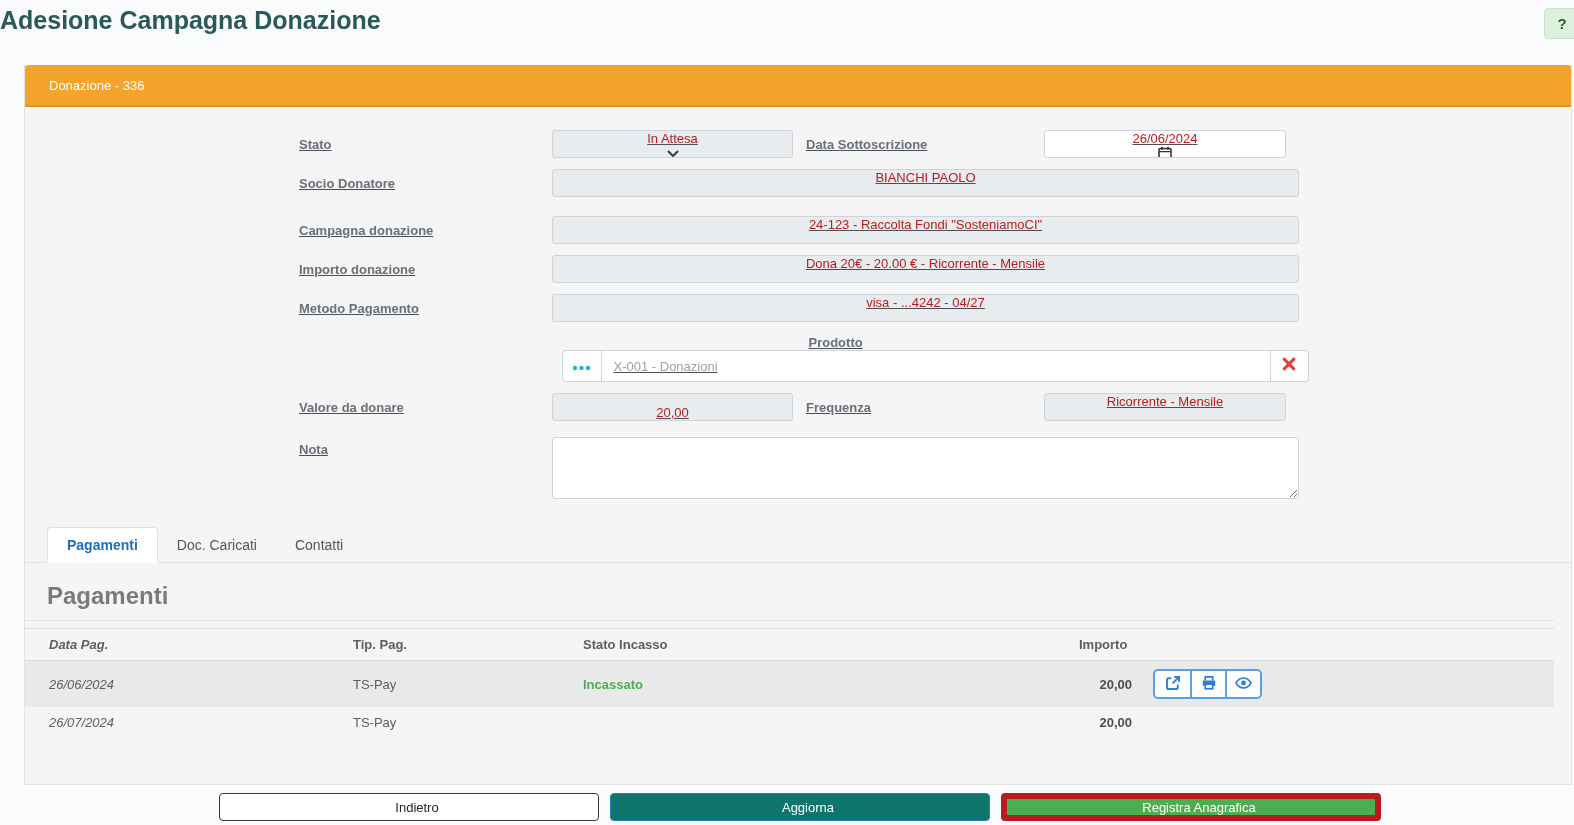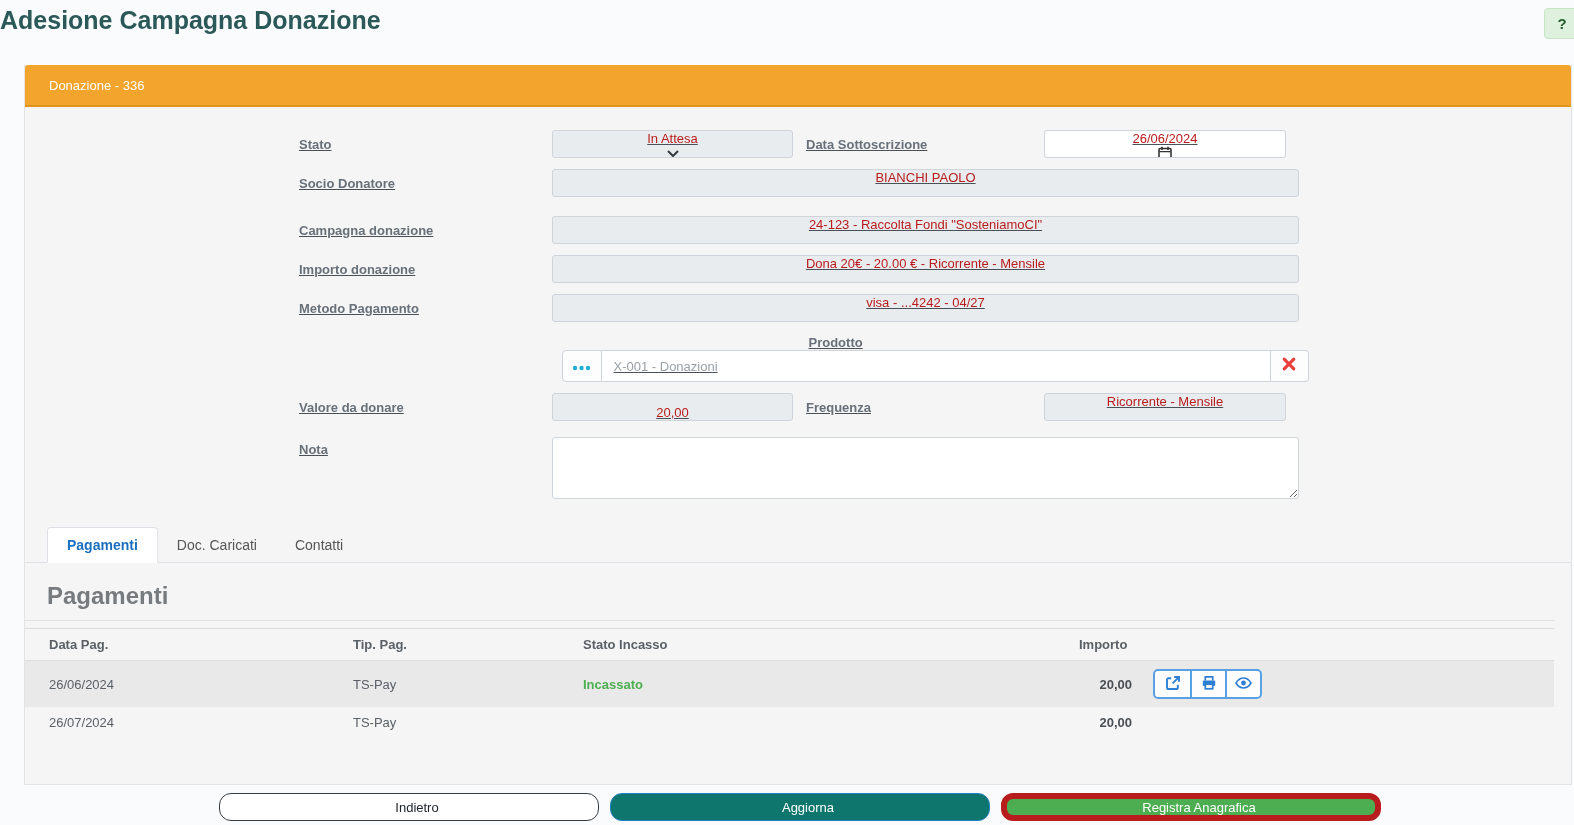--- a/index.html
+++ b/index.html
@@ -50,37 +50,37 @@
     border-radius:4px 4px 0 0; color:#1a6fbf; font-weight:700; margin-bottom:-1px; }
 
   .section-title { font-size:24px; font-weight:700; color:#777b7e; margin:19px 0 10px 22px; }
   .divider { border:none; border-top:1px solid #e2e2e2; margin-right:17px; }
 
   
   .ptable { width:calc(100% - 17px); border-collapse:collapse; font-size:13px; color:#5a6066; margin-top:7px; }
   .ptable th { text-align:left; font-weight:700; color:#5a6066; padding:8px 12px;
     border-top:1px solid #dcdcdc; border-bottom:1px solid #dcdcdc; }
   .ptable td { padding:8px 12px; vertical-align:middle; }
-  .ptable th:first-child, .ptable td:first-child { padding-left:24px; width:316px; }
+  .ptable th:first-child, .ptable td:first-child { padding-left:24px; width:316px;font-style:italic; }
   .col-tip { width:230px; } .col-stato { width:496px; }
   .col-imp { width:77px; text-align:right; font-weight:700; color:#4a4f54; }
   th.col-imp { font-weight:700; }
   .col-act { padding-left:9px !important; }
   .row-shaded { background:#e9e9e9; }
   .status-ok { color:#4caf50; font-weight:700; }
 
   .icon-group { display:inline-flex; border:2px solid #5aa0e4; border-radius:5px; overflow:hidden; background:#fdfdfe; }
   .icon-btn { width:35px; height:26px; display:flex; align-items:center; justify-content:center;
     border-left:2px solid #5aa0e4; cursor:pointer; }
   .icon-btn:first-child { border-left:none; }
 
   
   .footer { position:absolute; left:219px; top:793px; display:flex; gap:11px; }
   .btn { width:380px; height:28px; display:flex; align-items:center; justify-content:center;
-    font-size:13px; border-radius:12px; cursor:pointer;padding-left:16px; }
+    font-size:13px; border-radius:4px; cursor:pointer;padding-left:16px; }
   .btn-back { background:#fff; border:1px solid #343a40; color:#212529; }
   .btn-update { background:#0f766e; border:1px solid #2080c3; color:#fff; }
   .btn-register { background:#4cae51; border:6px solid #b91c1c; color:#fff; }
 </style>
 </head>
 <body>
 
 <h1 class="page-title">Adesione Campagna Donazione</h1>
 <div class="help-btn">?</div>
 

